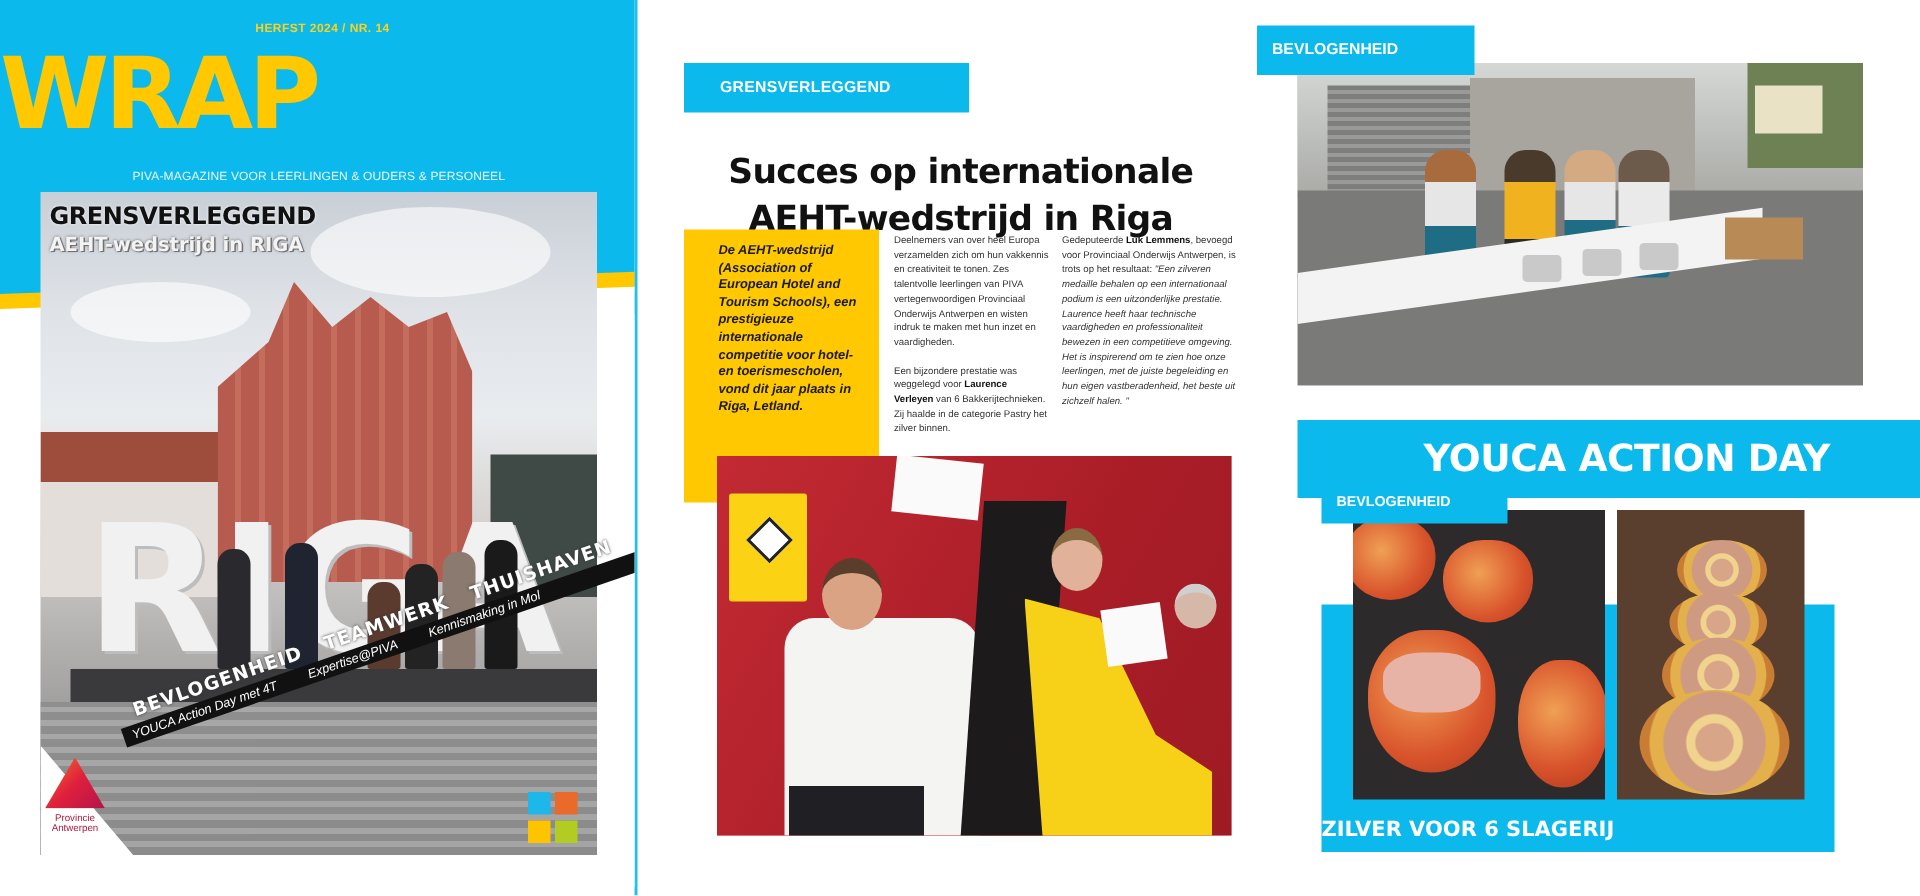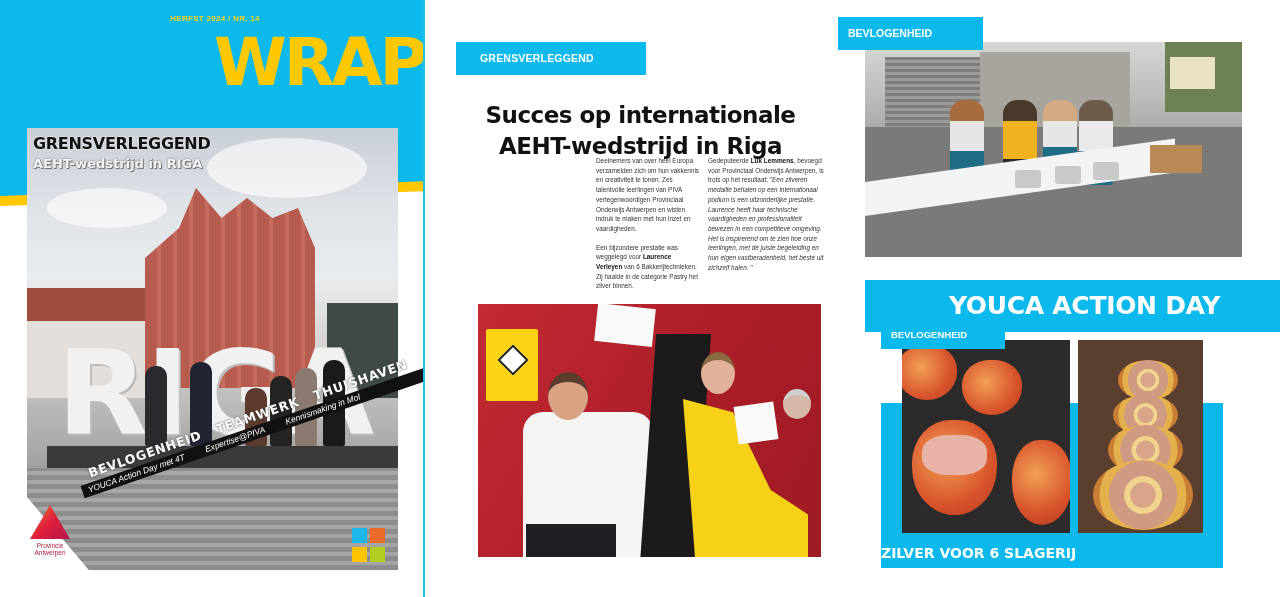--- a/index.html
+++ b/index.html
@@ -5,21 +5,21 @@
   * { box-sizing: border-box; margin: 0; padding: 0; }
   html, body { width: 1280px; height: 597px; overflow: hidden; background: #ffffff; font-family: "Liberation Sans", sans-serif; }
   .page { position: relative; width: 1280px; height: 597px; }
 
   
   .cover { position: absolute; left: 0; top: 0; width: 425px; height: 597px; background: #ffffff; border-right: 2px solid #22c0ee; overflow: hidden; }
   .cover-blue { position: absolute; left: 0; top: 0; width: 425px; height: 210px; background: #0cb9ec; }
   .cover-yellow-stripe { position: absolute; left: 0; top: 160px; width: 425px; height: 14px; background: #ffc800; transform: skewY(-2deg); transform-origin: left top; top: 196px; }
   .cover-white-lower { position: absolute; left: 0; top: 206px; width: 425px; height: 400px; background: #ffffff; transform: skewY(-2deg); transform-origin: left top; }
   .issue { position: absolute; top: 14px; left: 0; width: 430px; text-align: center; font-size: 8px; font-weight: bold; color: #ffd21a; letter-spacing: 0.3px; }
-  .wrap-logo { position: absolute; top: 30px; left: 0; width: 425px; text-align: right; font-family: "DejaVu Sans", sans-serif; font-weight: bold; font-size: 66px; line-height: 66px; letter-spacing: -3px; color: #ffc800; }
+  .wrap-logo { position: absolute; top: 30px; left: 0; width: 425px; text-align: left; font-family: "DejaVu Sans", sans-serif; font-weight: bold; font-size: 66px; line-height: 66px; letter-spacing: -3px; color: #ffc800; }
   .tagline { position: absolute; top: 113px; left: 0; width: 425px; text-align: center; font-size: 8px; color: #e8f7fd; letter-spacing: 0.1px; }
 
   .cover-photo { position: absolute; left: 27px; top: 128px; width: 371px; height: 442px; overflow: hidden;
     background: linear-gradient(180deg, #c9cfd6 0%, #dfe3e8 18%, #e9ecef 34%, #d8d5d2 48%, #9c9b9b 80%, #7b7b7c 100%); }
   .sky-cloud { position: absolute; border-radius: 50%; background: rgba(255,255,255,0.6); }
   .building-red { position: absolute; left: 118px; top: 60px; width: 170px; height: 200px;
     background: repeating-linear-gradient(90deg, #b65b4d 0 12px, #c46d5d 12px 16px); clip-path: polygon(0 35%, 20% 20%, 30% 0, 45% 15%, 60% 5%, 75% 15%, 90% 10%, 100% 30%, 100% 100%, 0 100%); }
   .building-left { position: absolute; left: 0; top: 160px; width: 130px; height: 110px; background: linear-gradient(180deg, #9e4c3c 0 30%, #e4dedb 30% 100%); }
   .building-right { position: absolute; left: 300px; top: 175px; width: 71px; height: 95px; background: #3f4a46; }
   .riga-letters { position: absolute; left: 30px; top: 210px; width: 320px; height: 110px; font-family: "DejaVu Sans", sans-serif; font-weight: bold; font-size: 118px; line-height: 110px; color: #f1f1f1; letter-spacing: -2px; text-shadow: 2px 2px 0 #bdbdbd; }
@@ -97,20 +97,21 @@
 <body>
 
 <div class="page">
 
   <div class="cover">
     <div class="cover-blue"></div>
     <div class="cover-yellow-stripe"></div>
     <div class="cover-white-lower"></div>
     <div class="issue">HERFST 2024 / NR. 14</div>
     <div class="wrap-logo">WRAP</div>
+    <div class="tagline">PIVA-MAGAZINE VOOR LEERLINGEN &amp; OUDERS &amp; PERSONEEL</div>
 
     <div class="cover-photo">
       <div class="sky-cloud" style="left:180px;top:10px;width:160px;height:60px;"></div>
       <div class="sky-cloud" style="left:20px;top:60px;width:120px;height:40px;"></div>
       <div class="building-left"></div>
       <div class="building-red"></div>
       <div class="building-right"></div>
       <div class="platform"></div>
       <div class="riga-letters">RIGA</div>
       <div class="people">
@@ -154,20 +155,21 @@
       <div class="sq" style="background:#b3cc22"></div>
     </div>
   </div>
 
   <div class="article">
     <div class="art-label">GRENSVERLEGGEND</div>
     <div class="art-title">
       <div>Succes op internationale</div>
       <div>AEHT-wedstrijd in Riga</div>
     </div>
+    <div class="intro-box">De AEHT-wedstrijd (Association of European Hotel and Tourism Schools), een prestigieuze internationale competitie voor hotel- en toerismescholen, vond dit jaar plaats in Riga, Letland.</div>
     <div class="col col1">
       <p>Deelnemers van over heel Europa verzamelden zich om hun vakkennis en creativiteit te tonen. Zes talentvolle leerlingen van PIVA vertegenwoordigen Provinciaal Onderwijs Antwerpen en wisten indruk te maken met hun inzet en vaardigheden.</p>
       <p><span>Een bijzondere prestatie was weggelegd voor </span><b>Laurence Verleyen</b><span> van 6 Bakkerijtechnieken. Zij haalde in de categorie Pastry het zilver binnen.</span></p>
     </div>
     <div class="col col2" style="left:280px;width:118px;">
       <p><span>Gedeputeerde </span><b>Luk Lemmens</b><span>, bevoegd voor Provinciaal Onderwijs Antwerpen, is trots op het resultaat: </span><i>"Een zilveren medaille behalen op een internationaal podium is een uitzonderlijke prestatie. Laurence heeft haar technische vaardigheden en professionaliteit bewezen in een competitieve omgeving. Het is inspirerend om te zien hoe onze leerlingen, met de juiste begeleiding en hun eigen vastberadenheid, het beste uit zichzelf halen. "</i></p>
     </div>
     <div class="award-photo">
       <div class="ap-bg"></div>
       <div class="ap-diploma1"></div>

